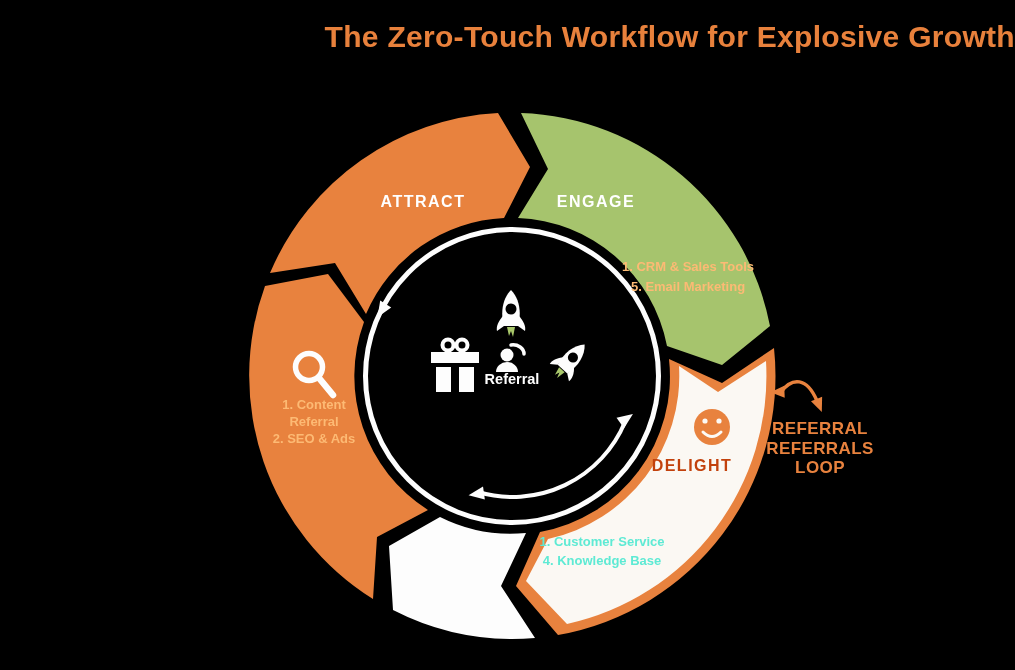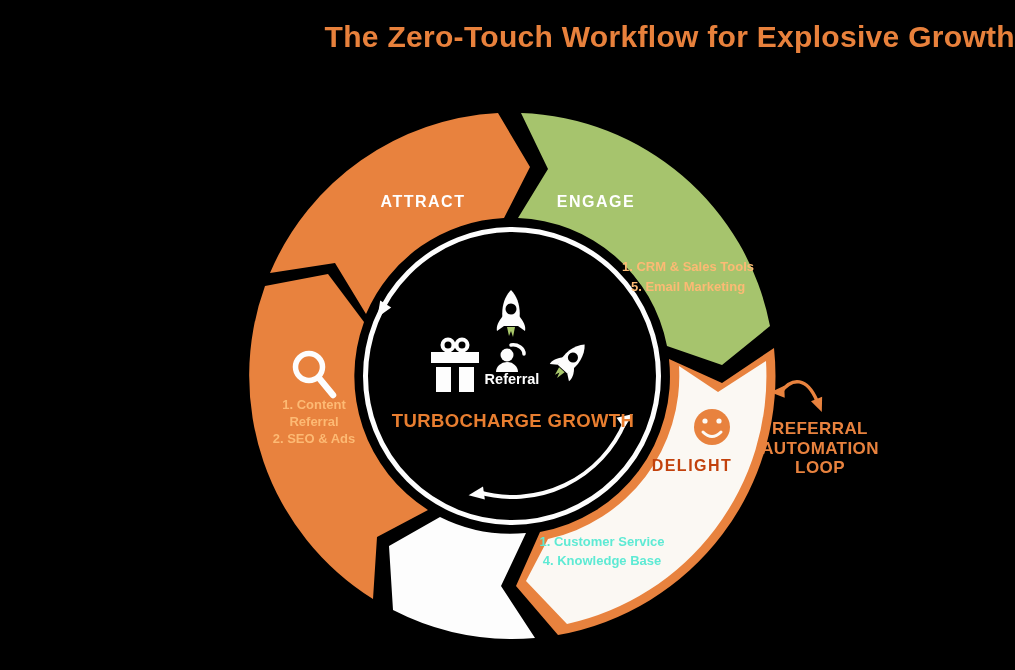--- a/index.html
+++ b/index.html
@@ -124,20 +124,19 @@
 </div>
 
 <div class="abs items dark" style="left:602px;top:551px;">
   <span style="display:block">1. Customer Service</span>
   <span style="display:block">4. Knowledge Base</span>
 </div>
 
 <div class="abs referral-label" style="left:512px;top:379px;">Referral</div>
 
 <div class="abs headline" style="left:513px;top:421px;">
-  <span style="display:block">TURBOCHARGE GROWTH</span>
 </div>
 
 <div class="abs loop-note" style="left:820px;top:448px;">
   <span style="display:block">REFERRAL</span>
-  <span style="display:block">AUTOMATION</span>
+  <span style="display:block">REFERRALS</span>
   <span style="display:block">LOOP</span>
 </div>
 
 </body></html>

